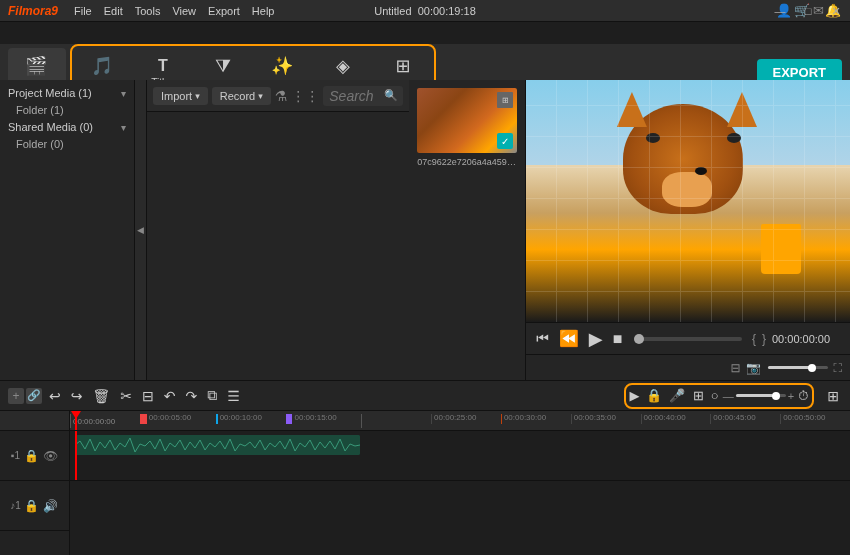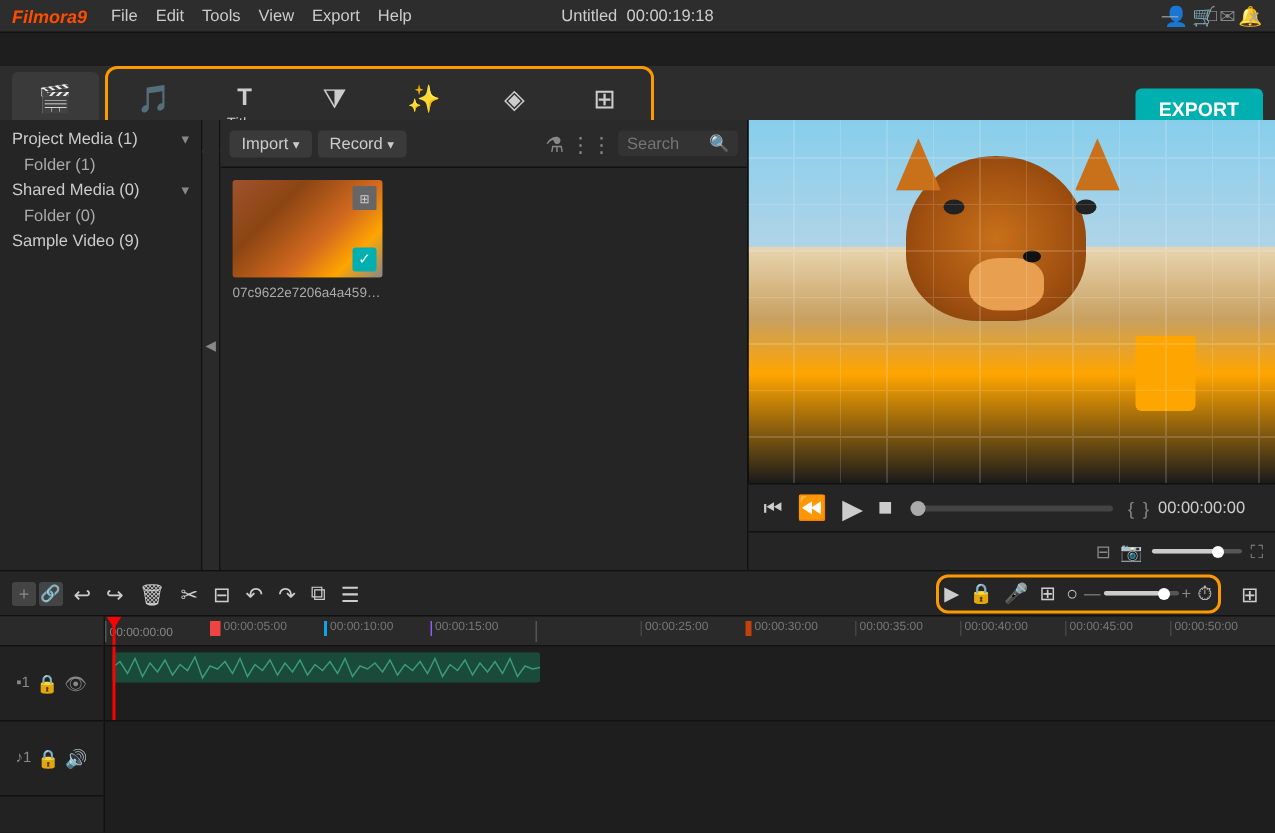--- a/index.html
+++ b/index.html
@@ -22,28 +22,28 @@
     .export-btn { background: #00b0b0; color: #fff; font-weight: bold; font-size: 13px; padding: 6px 16px; border-radius: 4px; cursor: pointer; margin-left: auto; border: none; }
 
     
     .sidebar { width: 135px; background: #252525; border-right: 1px solid #111; padding: 4px 0; flex-shrink: 0; }
     .sidebar-item { padding: 3px 8px; cursor: pointer; display: flex; align-items: center; justify-content: space-between; }
     .sidebar-item .label { color: #ccc; font-size: 11px; }
     .sidebar-item .arrow { color: #888; font-size: 10px; }
     .sidebar-sub { padding: 2px 16px; color: #aaa; font-size: 11px; cursor: pointer; }
 
     
-    .media-panel { flex: 1; background: #252525; display: flex; flex-direction: column; max-width: 390px; border-right: 1px solid #111; }
+    .media-panel { flex: 1; background: #252525; display: flex; flex-direction: row; max-width: 390px; border-right: 1px solid #111; }
     .media-toolbar { height: 32px; display: flex; align-items: center; padding: 0 6px; gap: 4px; border-bottom: 1px solid #111; background: #2a2a2a; }
     .media-btn { background: #3a3a3a; color: #ccc; border: none; border-radius: 3px; padding: 3px 8px; font-size: 11px; cursor: pointer; display: flex; align-items: center; gap: 3px; }
     .media-btn .arrow { font-size: 9px; }
     .filter-icon { color: #888; font-size: 14px; cursor: pointer; margin-left: auto; }
     .grid-icon { color: #888; font-size: 14px; cursor: pointer; }
     .search-box { display: flex; align-items: center; background: #333; border-radius: 3px; padding: 2px 6px; width: 80px; }
-    .search-box input { background: transparent; border: none; color: #ccc; font-size: 11px; outline: none; width: 55px; }
+    .search-box input { background: transparent; border: none; color: #ccc; font-size: 14px; outline: none; width: 55px; font-style: italic; }
     .search-icon { color: #888; font-size: 11px; }
 
     
     .media-grid { flex: 1; padding: 8px; overflow-y: auto; }
     .media-item { position: relative; display: inline-block; width: 100px; height: 65px; background: #111; border-radius: 2px; cursor: pointer; }
     .media-item-check { position: absolute; bottom: 4px; right: 4px; width: 16px; height: 16px; background: #00b0b0; border-radius: 2px; display: flex; align-items: center; justify-content: center; color: #fff; font-size: 10px; }
     .media-filename { color: #aaa; font-size: 9px; margin-top: 2px; max-width: 100px; overflow: hidden; text-overflow: ellipsis; white-space: nowrap; }
 
     
     .preview-panel { flex: 1; background: #1a1a1a; display: flex; flex-direction: column; }
@@ -145,23 +145,20 @@
       <div class="sidebar-item">
         <span class="label">Project Media (1)</span>
         <span class="arrow">▾</span>
       </div>
       <div class="sidebar-sub">Folder (1)</div>
       <div class="sidebar-item">
         <span class="label">Shared Media (0)</span>
         <span class="arrow">▾</span>
       </div>
       <div class="sidebar-sub">Folder (0)</div>
-      <div class="sidebar-item">
-        <span class="label">Sample Video (9)</span>
-      </div>
     </div>
 
     <div style="width:12px; background:#2a2a2a; display:flex; align-items:center; justify-content:center; cursor:pointer; border-right:1px solid #111;">
       <span style="color:#888; font-size:9px;">◀</span>
     </div>
 
     <div class="media-panel">
       <div class="media-toolbar">
         <button class="media-btn">
           <span>Import</span>
@@ -309,30 +306,30 @@
           <div style="display:flex; width:100%;">
             <div style="flex:1; border-left:1px solid #555; height:14px; position:relative; display:flex; align-items:flex-end;">
                 <span style="font-size:8px; color:#888; position:absolute; bottom:2px; left:2px;">00:00:00:00</span>
               </div>
             <div style="flex:1; border-left:7px solid #ef4444; height:10px; position:relative; display:flex; align-items:flex-end;">
                 <span style="font-size:8px; color:#777; position:absolute; bottom:2px; left:2px;">00:00:05:00</span>
               </div>
             <div style="flex:1; border-left:2px solid #0ea5e9; height:10px; position:relative; display:flex; align-items:flex-end;">
                 <span style="font-size:8px; color:#777; position:absolute; bottom:2px; left:2px;">00:00:10:00</span>
               </div>
-            <div style="flex:1; border-left:1px solid #8b5cf6; height:10px; position:relative; display:flex; align-items:flex-end;">
+            <div style="flex:1; border-left:6px solid #8b5cf6; height:10px; position:relative; display:flex; align-items:flex-end;">
                 <span style="font-size:8px; color:#777; position:absolute; bottom:2px; left:2px;">00:00:15:00</span>
               </div>
             <div style="flex:1; border-left:1px solid #555; height:14px; position:relative; display:flex; align-items:flex-end;">
                 <span style="font-size:8px; color:#888; position:absolute; bottom:20px; left:2px;">00:00:20:00</span>
               </div>
             <div style="flex:1; border-left:1px solid #444; height:10px; position:relative; display:flex; align-items:flex-end;">
                 <span style="font-size:8px; color:#777; position:absolute; bottom:2px; left:2px;">00:00:25:00</span>
               </div>
-            <div style="flex:1; border-left:4px solid #c2410c; height:10px; position:relative; display:flex; align-items:flex-end;">
+            <div style="flex:1; border-left:1px solid #c2410c; height:10px; position:relative; display:flex; align-items:flex-end;">
                 <span style="font-size:8px; color:#777; position:absolute; bottom:2px; left:2px;">00:00:30:00</span>
               </div>
             <div style="flex:1; border-left:1px solid #444; height:10px; position:relative; display:flex; align-items:flex-end;">
                 <span style="font-size:8px; color:#777; position:absolute; bottom:2px; left:2px;">00:00:35:00</span>
               </div>
             <div style="flex:1; border-left:1px solid #444; height:10px; position:relative; display:flex; align-items:flex-end;">
                 <span style="font-size:8px; color:#777; position:absolute; bottom:2px; left:2px;">00:00:40:00</span>
               </div>
             <div style="flex:1; border-left:1px solid #444; height:10px; position:relative; display:flex; align-items:flex-end;">
                 <span style="font-size:8px; color:#777; position:absolute; bottom:2px; left:2px;">00:00:45:00</span>

